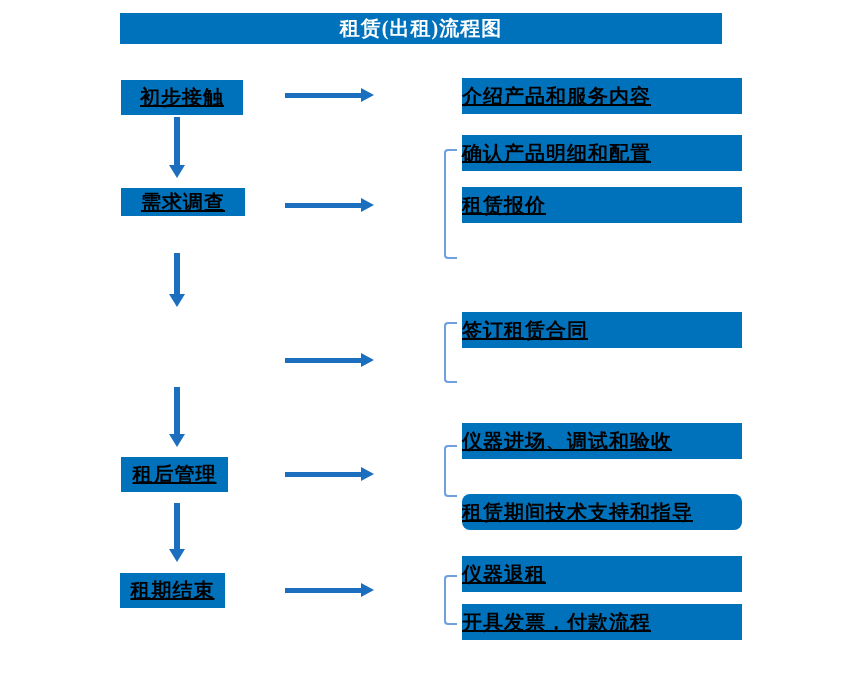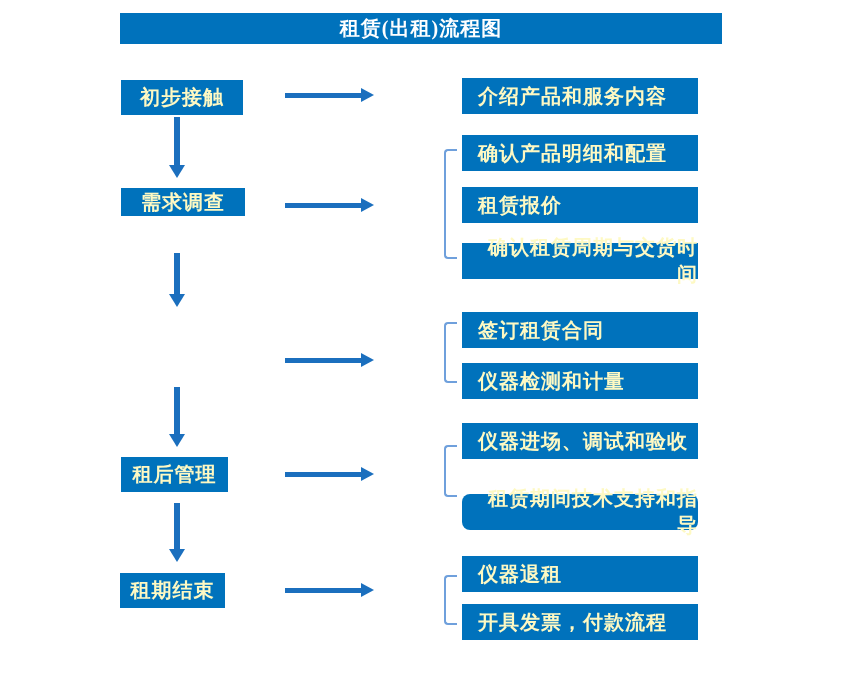--- a/index.html
+++ b/index.html
@@ -14,30 +14,30 @@
   }
   .titlebar {
     position: absolute; left: 100px; top: 13px; width: 602px; height: 31px;
     background: var(--box-blue, #0072BC); color: #ffffff;
     font-weight: bold; font-size: 20px;
     display: flex; align-items: center; justify-content: center;
     letter-spacing: 1px;
   }
   .box {
     position: absolute; background: var(--box-blue, #0072BC);
-    color: #fef9c3; font-weight: bold; font-size: 20px;
-    display: flex; align-items: center; letter-spacing: 1px;
+    color: #000000; font-weight: bold; font-size: 20px;
+    display: flex; align-items: center; letter-spacing: 1px; text-decoration: underline;
   }
   .stage { justify-content: center; }
   .s1 { left: 101px; top: 80px;  width: 122px; height: 35px; }
   .s2 { left: 101px; top: 188px; width: 124px; height: 28px; }
   .s3 { left: 102px; top: 344px; width: 111px; height: 34px; }
   .s4 { left: 101px; top: 457px; width: 107px; height: 35px; }
   .s5 { left: 100px; top: 573px; width: 105px; height: 35px; }
-  .output { left: 442px; width: 236px; height: 36px; padding-left: 16px; justify-content: flex-start; text-align: right; }
+  .output { left: 442px; width: 280px; height: 36px; padding-left: 0; justify-content: flex-start; }
   .r1  { top: 78px; }
   .r2  { top: 135px; }
   .r3  { top: 187px; }
   .r4  { top: 243px; }
   .r5  { top: 312px; }
   .r6  { top: 363px; }
   .r7  { top: 423px; }
   .r8  { top: 494px; border-radius: 8px; }
   .r9  { top: 556px; }
   .r10 { top: 604px; }
@@ -126,21 +126,19 @@
     </div>
 
   <div class="bracket g1"></div>
   <div class="bracket g2"></div>
   <div class="bracket g3"></div>
   <div class="bracket g4"></div>
 
   <div class="box output r1">介绍产品和服务内容</div>
   <div class="box output r2">确认产品明细和配置</div>
   <div class="box output r3">租赁报价</div>
-  <div class="box output r4">确认租赁周期与交货时间</div>
   <div class="box output r5">签订租赁合同</div>
-  <div class="box output r6">仪器检测和计量</div>
   <div class="box output r7">仪器进场、调试和验收</div>
   <div class="box output r8">租赁期间技术支持和指导</div>
   <div class="box output r9">仪器退租</div>
   <div class="box output r10">开具发票，付款流程</div>
 
 </div>
 
 </body></html>

